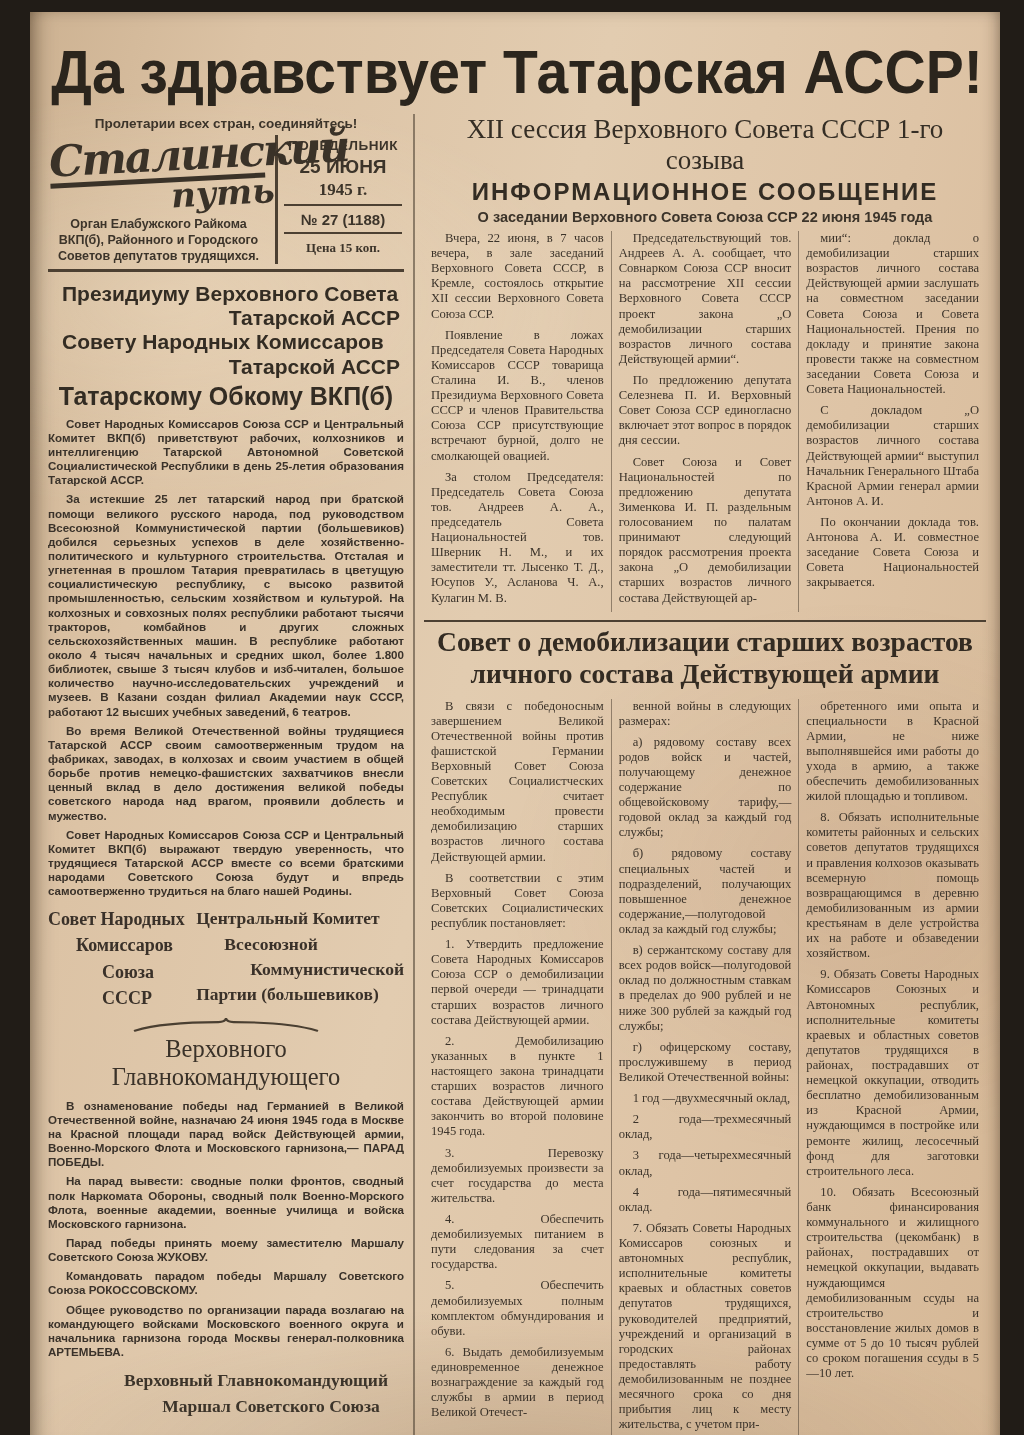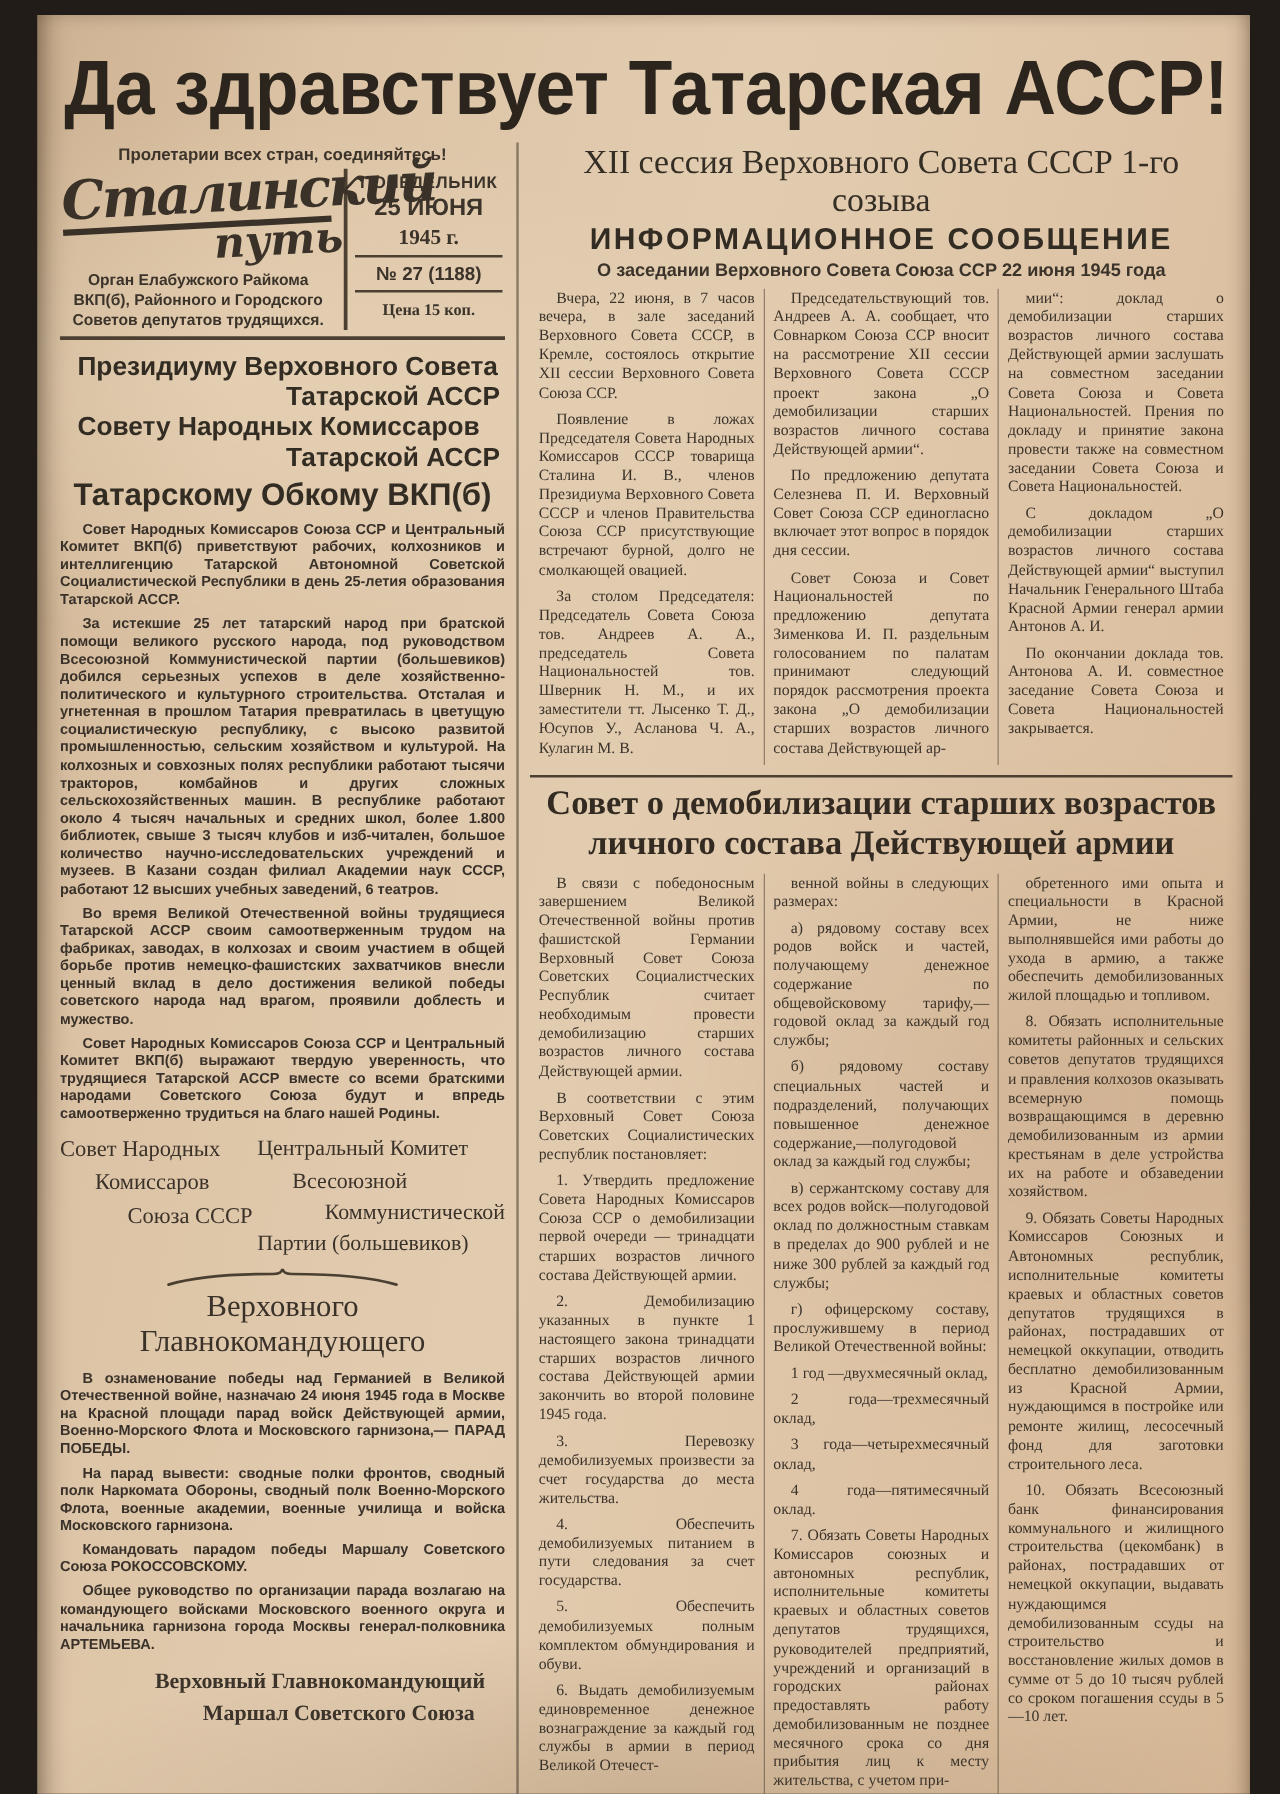--- a/index.html
+++ b/index.html
@@ -58,21 +58,21 @@
   .gh .l2{display:block;text-align:right;padding-right:4px;}
   .gh3{font-size:25px;text-align:center;margin-top:3px;}
 
   .bold-body p{
     font-family:"Liberation Sans",sans-serif;font-weight:bold;
     font-size:11.6px;line-height:1.22;text-align:justify;
     margin:0 0 5px;text-indent:18px;color:#3a322a;
   }
   
   .sigs{display:flex;justify-content:space-between;font-size:18px;margin:8px 0 2px;color:#3a3129;}
-  .sig-col{line-height:1.45;}
+  .sig-col{line-height:1.45;font-weight:bold;}
   .sig-col .i1{padding-left:28px;}
   .sig-col .i2{padding-left:54px;}
   .sig-right{text-align:left;font-size:17.5px;}
 
   .brace{display:block;margin:6px auto 2px;width:190px;height:16px;}
 
   .prikaz-title{margin:2px 0 0;text-align:center;font-family:"Liberation Serif",serif;font-weight:normal;font-size:40px;letter-spacing:17px;padding-left:14px;color:#332c23;}
   .prikaz-sub{margin:0 0 8px;text-align:center;font-family:"Liberation Serif",serif;font-weight:normal;font-size:24.5px;color:#3a3229;}
   .prikaz-sig{font-size:17.5px;font-weight:bold;font-family:"Liberation Serif",serif;margin-top:8px;line-height:1.5;}
   .prikaz-sig .s0{text-align:center;padding-left:60px;}
@@ -152,20 +152,21 @@
 
       <svg class="brace" viewBox="0 0 200 16" xmlns="http://www.w3.org/2000/svg">
         <path d="M4 14 Q34 5 92 5 Q99 5 100 1 Q101 5 108 5 Q166 5 196 14" fill="none" stroke="#4a3f31" stroke-width="2.2" stroke-linecap="round"></path>
       </svg>
 
       <h3 class="prikaz-sub">Верховного Главнокомандующего</h3>
 
       <div class="bold-body">
           <p>В ознаменование победы над Германией в Великой Отечественной войне, назначаю 24 июня 1945 года в Москве на Красной площади парад войск Действующей армии, Военно-Морского Флота и Московского гарнизона,— ПАРАД ПОБЕДЫ.</p>
           <p>На парад вывести: сводные полки фронтов, сводный полк Наркомата Обороны, сводный полк Военно-Морского Флота, военные академии, военные училища и войска Московского гарнизона.</p>
+          <p>Парад победы принять моему заместителю Маршалу Советского Союза ЖУКОВУ.</p>
           <p>Командовать парадом победы Маршалу Советского Союза РОКОССОВСКОМУ.</p>
           <p>Общее руководство по организации парада возлагаю на командующего войсками Московского военного округа и начальника гарнизона города Москвы генерал-полковника АРТЕМЬЕВА.</p>
         </div>
 
       <div class="prikaz-sig">
         <div class="s0">Верховный Главнокомандующий</div>
         <div class="s1">Маршал Советского Союза</div>
 
       </div>
 

